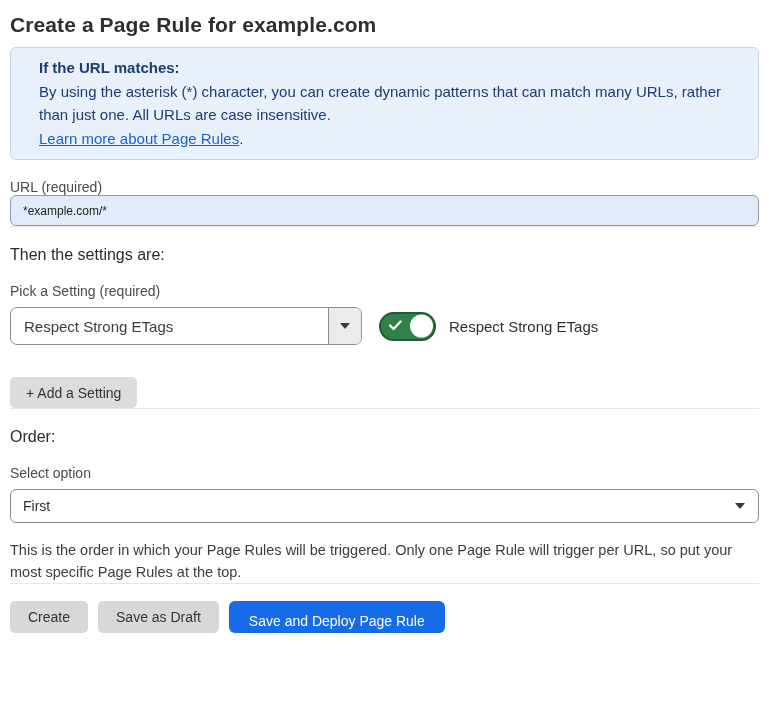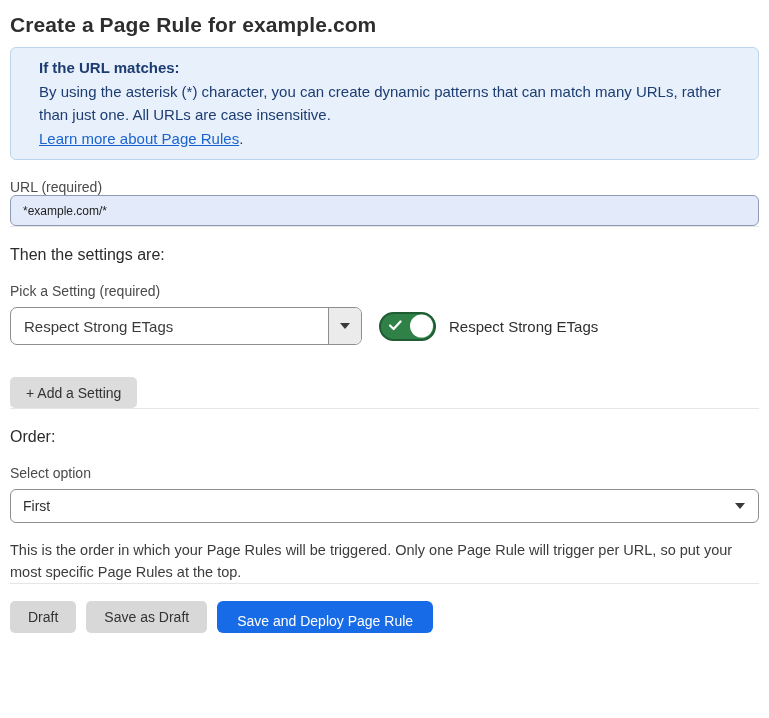--- a/index.html
+++ b/index.html
@@ -219,20 +219,20 @@
   <div class="select-box">
     <span>First</span>
     <span class="caret-down"></span>
   </div>
 
   <p class="helper-text">This is the order in which your Page Rules will be triggered. Only one Page Rule will trigger per URL, so put your most specific Page Rules at the top.</p>
 
   <hr class="divider divider-3">
 
   <div class="footer">
-    <button class="btn-gray">Draft</button>
+    <button class="btn-gray">Create</button>
     <span class="gap"></span>
     <button class="btn-gray">Save as Draft</button>
     <span class="gap"></span>
     <button class="btn-primary">Save and Deploy Page Rule</button>
   </div>
 
 </div>
 
 </body></html>

